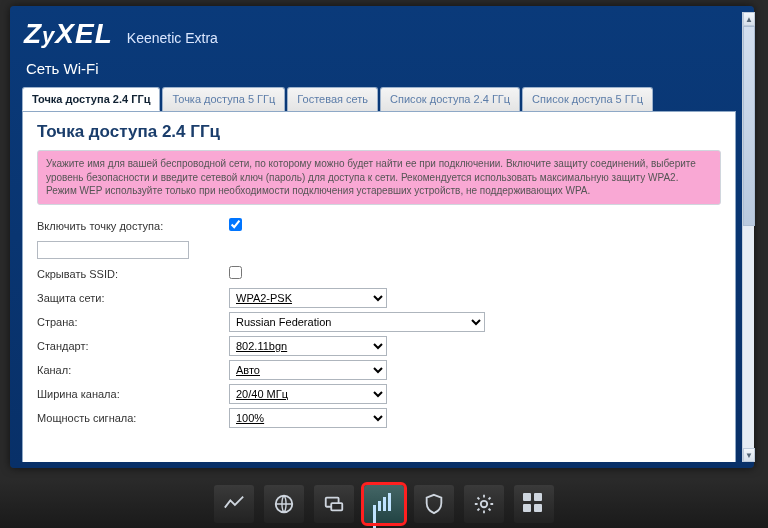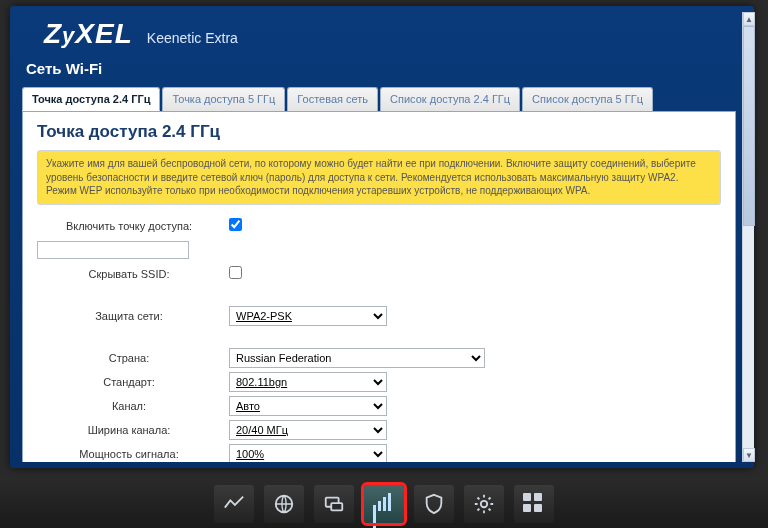--- a/index.html
+++ b/index.html
@@ -4,47 +4,47 @@
 <style>
   * { box-sizing: border-box; margin: 0; padding: 0; }
   html, body { width: 768px; height: 528px; overflow: hidden; font-family: Arial, sans-serif; background: #000; }
   .desktop { width: 768px; height: 528px; background: #2a2a2a; position: relative; }
   .window {
     position: absolute; left: 10px; top: 6px; width: 744px; height: 462px;
     background: linear-gradient(#0a3a7a, #083068); border-radius: 4px;
     box-shadow: 0 0 8px rgba(0,0,0,0.6);
   }
   .window-inner { position: absolute; left: 6px; top: 6px; right: 12px; bottom: 6px; overflow: hidden; }
-  .brand-row { display: flex; align-items: baseline; gap: 14px; padding: 6px 8px 2px 8px; margin-left: 20px; }
+  .brand-row { display: flex; align-items: baseline; gap: 14px; padding: 6px 8px 2px 8px; }
   .brand { color: #fff; font-size: 28px; font-weight: bold; font-style: italic; letter-spacing: 1px; }
   .brand .y { font-size: 22px; }
   .model { color: #dbe7ff; font-size: 14px; }
-  .section-title { color: #fff; font-size: 15px; padding: 8px 2px 10px 10px; font-weight: bold; }
+  .section-title { color: #fff; font-size: 15px; padding: 8px 2px 10px 10px; font-weight: normal; }
   .tabs { display: flex; padding-left: 6px; gap: 0; }
   .tab {
     background: linear-gradient(#f4f4f4,#e4e4e4); color: #5b7ca8; font-size: 11px;
     padding: 5px 9px 5px 9px; border: 1px solid #9db2cc; border-bottom: none;
     border-radius: 3px 3px 0 0; margin-right: 2px; cursor: pointer;
   }
   .tab.active {
     background: #fff; color: #123; font-weight: bold; border-bottom: 1px solid #fff; position: relative; z-index: 2;
   }
   .panel {
     background: #fff; margin: 0 6px 6px 6px; border: 1px solid #8ea8c6;
     height: 362px; padding: 10px 14px; overflow: hidden; position: relative;
   }
   .panel-title { color: #1a3d6b; font-size: 17px; font-weight: bold; margin-bottom: 8px; }
   .hint {
-    border: 1px solid #d0d6dd; background: #fde047; color: #555;
+    border: 1px solid #d0d6dd; background: #f9a8d4; color: #555;
     font-size: 10px; line-height: 1.35; padding: 6px 8px; border-radius: 3px; margin-bottom: 10px;
   }
   .form { font-size: 11px; color: #333; }
   .row { display: flex; align-items: center; height: 22px; margin-bottom: 2px; }
-  .row.gap { margin-top: 20px; }
-  .lbl { width: 192px; text-align: center; padding-right: 8px; color: #333; }
+  .row.gap { margin-top: 2px; }
+  .lbl { width: 192px; text-align: left; padding-right: 8px; color: #333; }
   .ctrl input[type=text] { height: 18px; border: 1px solid #b3b9c1; font-size: 11px; padding: 0 4px; background: #fff; }
   .ctrl input.ssid { width: 152px; color: #bbb; }
   .ctrl input.key { width: 152px; color: #bbb; }
   .ctrl select { height: 20px; border: 1px solid #aeb5bd; font-size: 11px; background: #fff; padding: 0 2px; }
   .sel-md { width: 158px; text-decoration: underline; }
   .sel-lg { width: 256px; }
   .chk { width: 13px; height: 13px; }
   .scrollbar { position: absolute; right: 0; top: 6px; bottom: 6px; width: 12px; background: #e6ecf4; border-left: 1px solid #c5d1df; }
   .sb-btn { width: 12px; height: 14px; background: linear-gradient(#f3f7fb,#d7e0eb); border: 1px solid #bfcbdb; display:flex; align-items:center; justify-content:center; font-size:8px; color:#567; }
   .sb-btn.bot { position: absolute; bottom: 0; }

